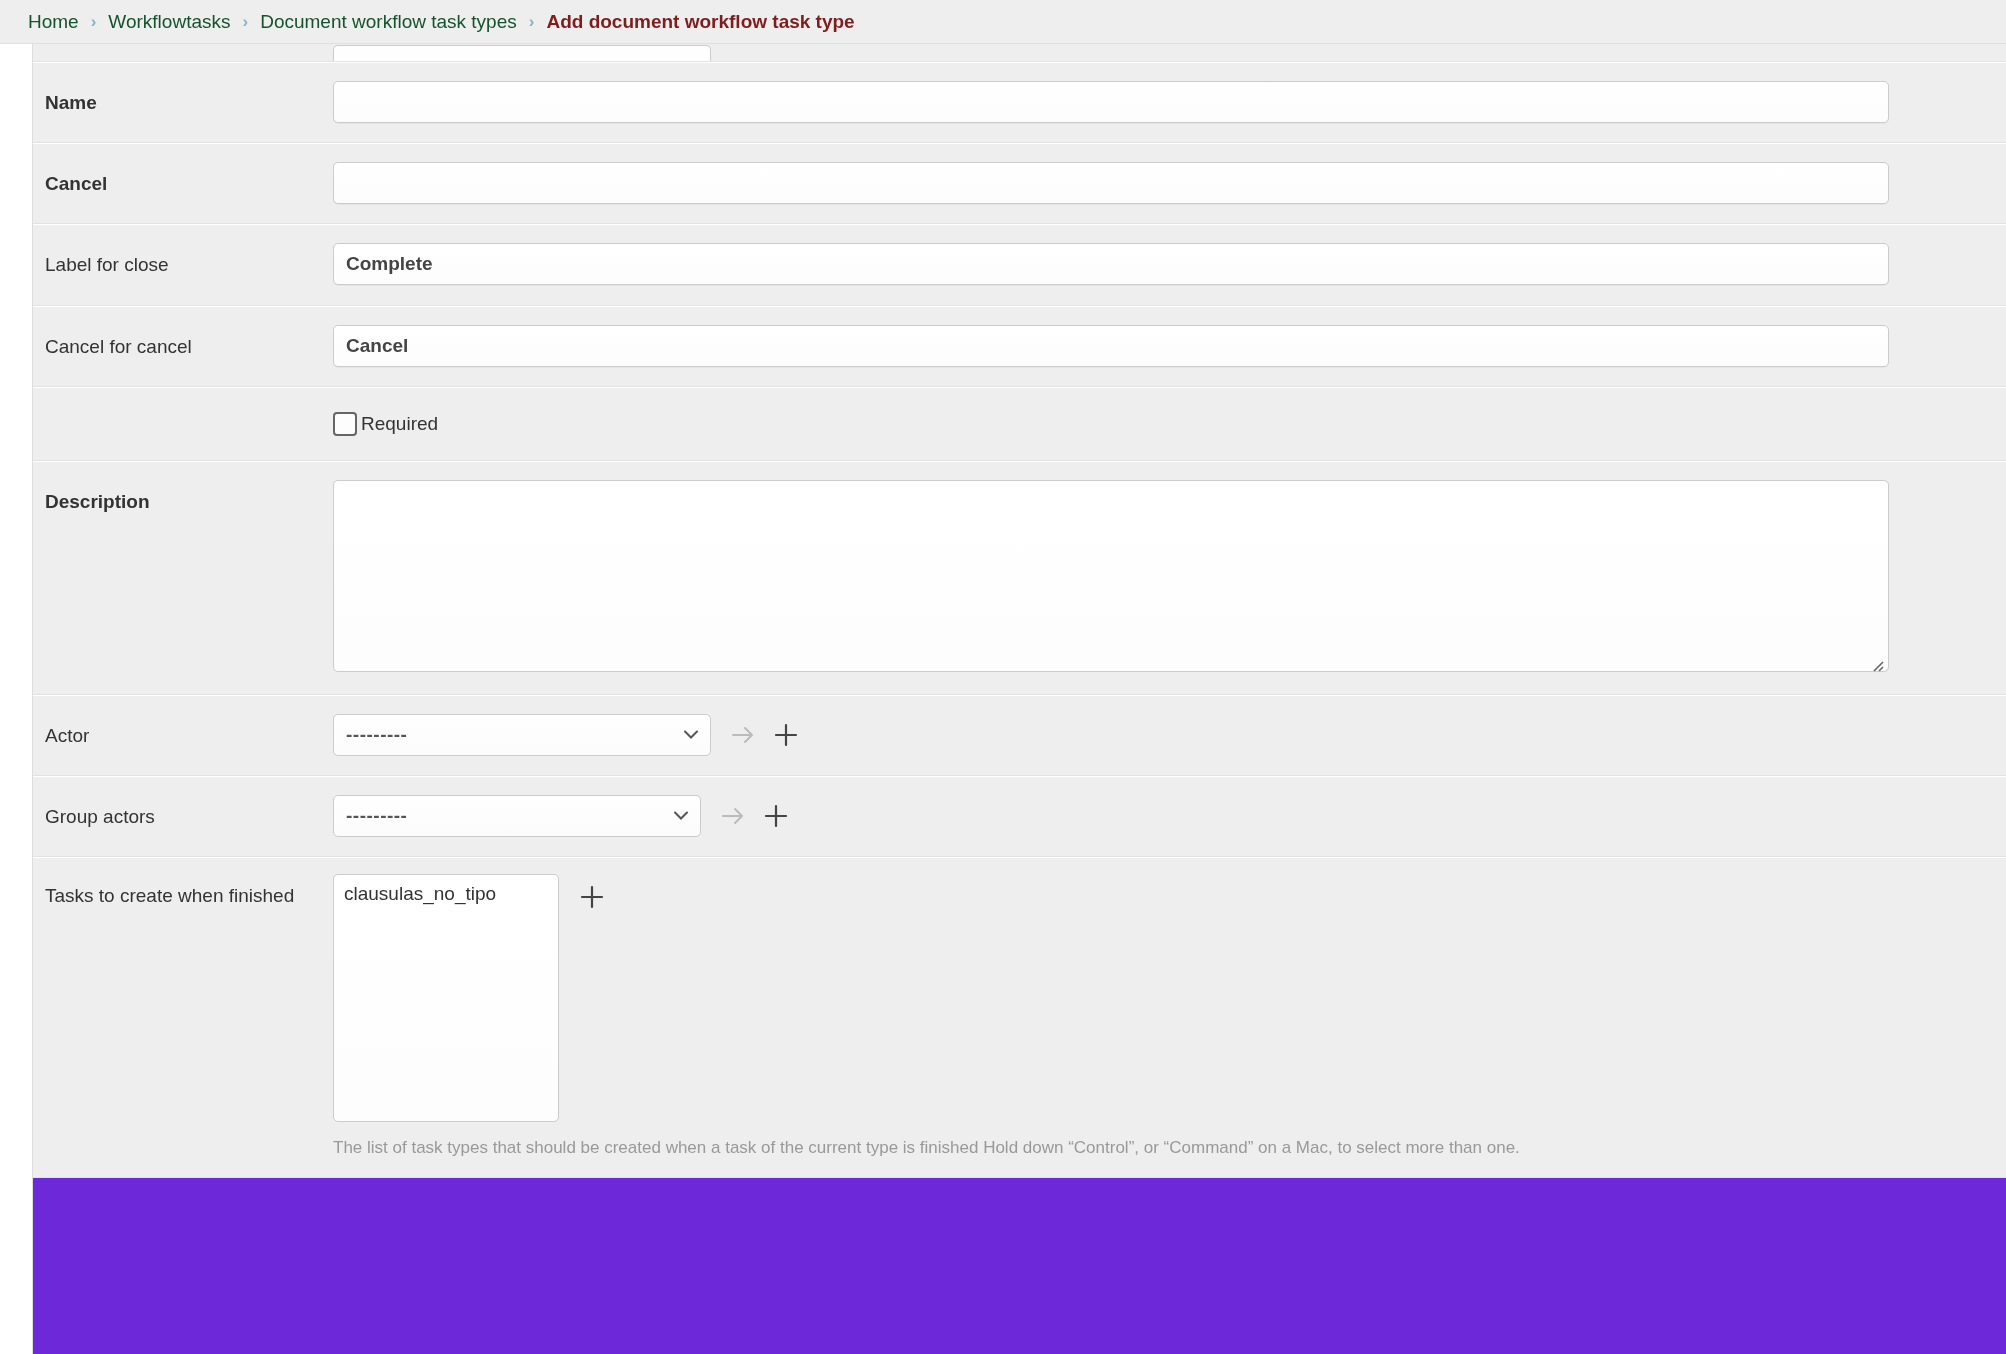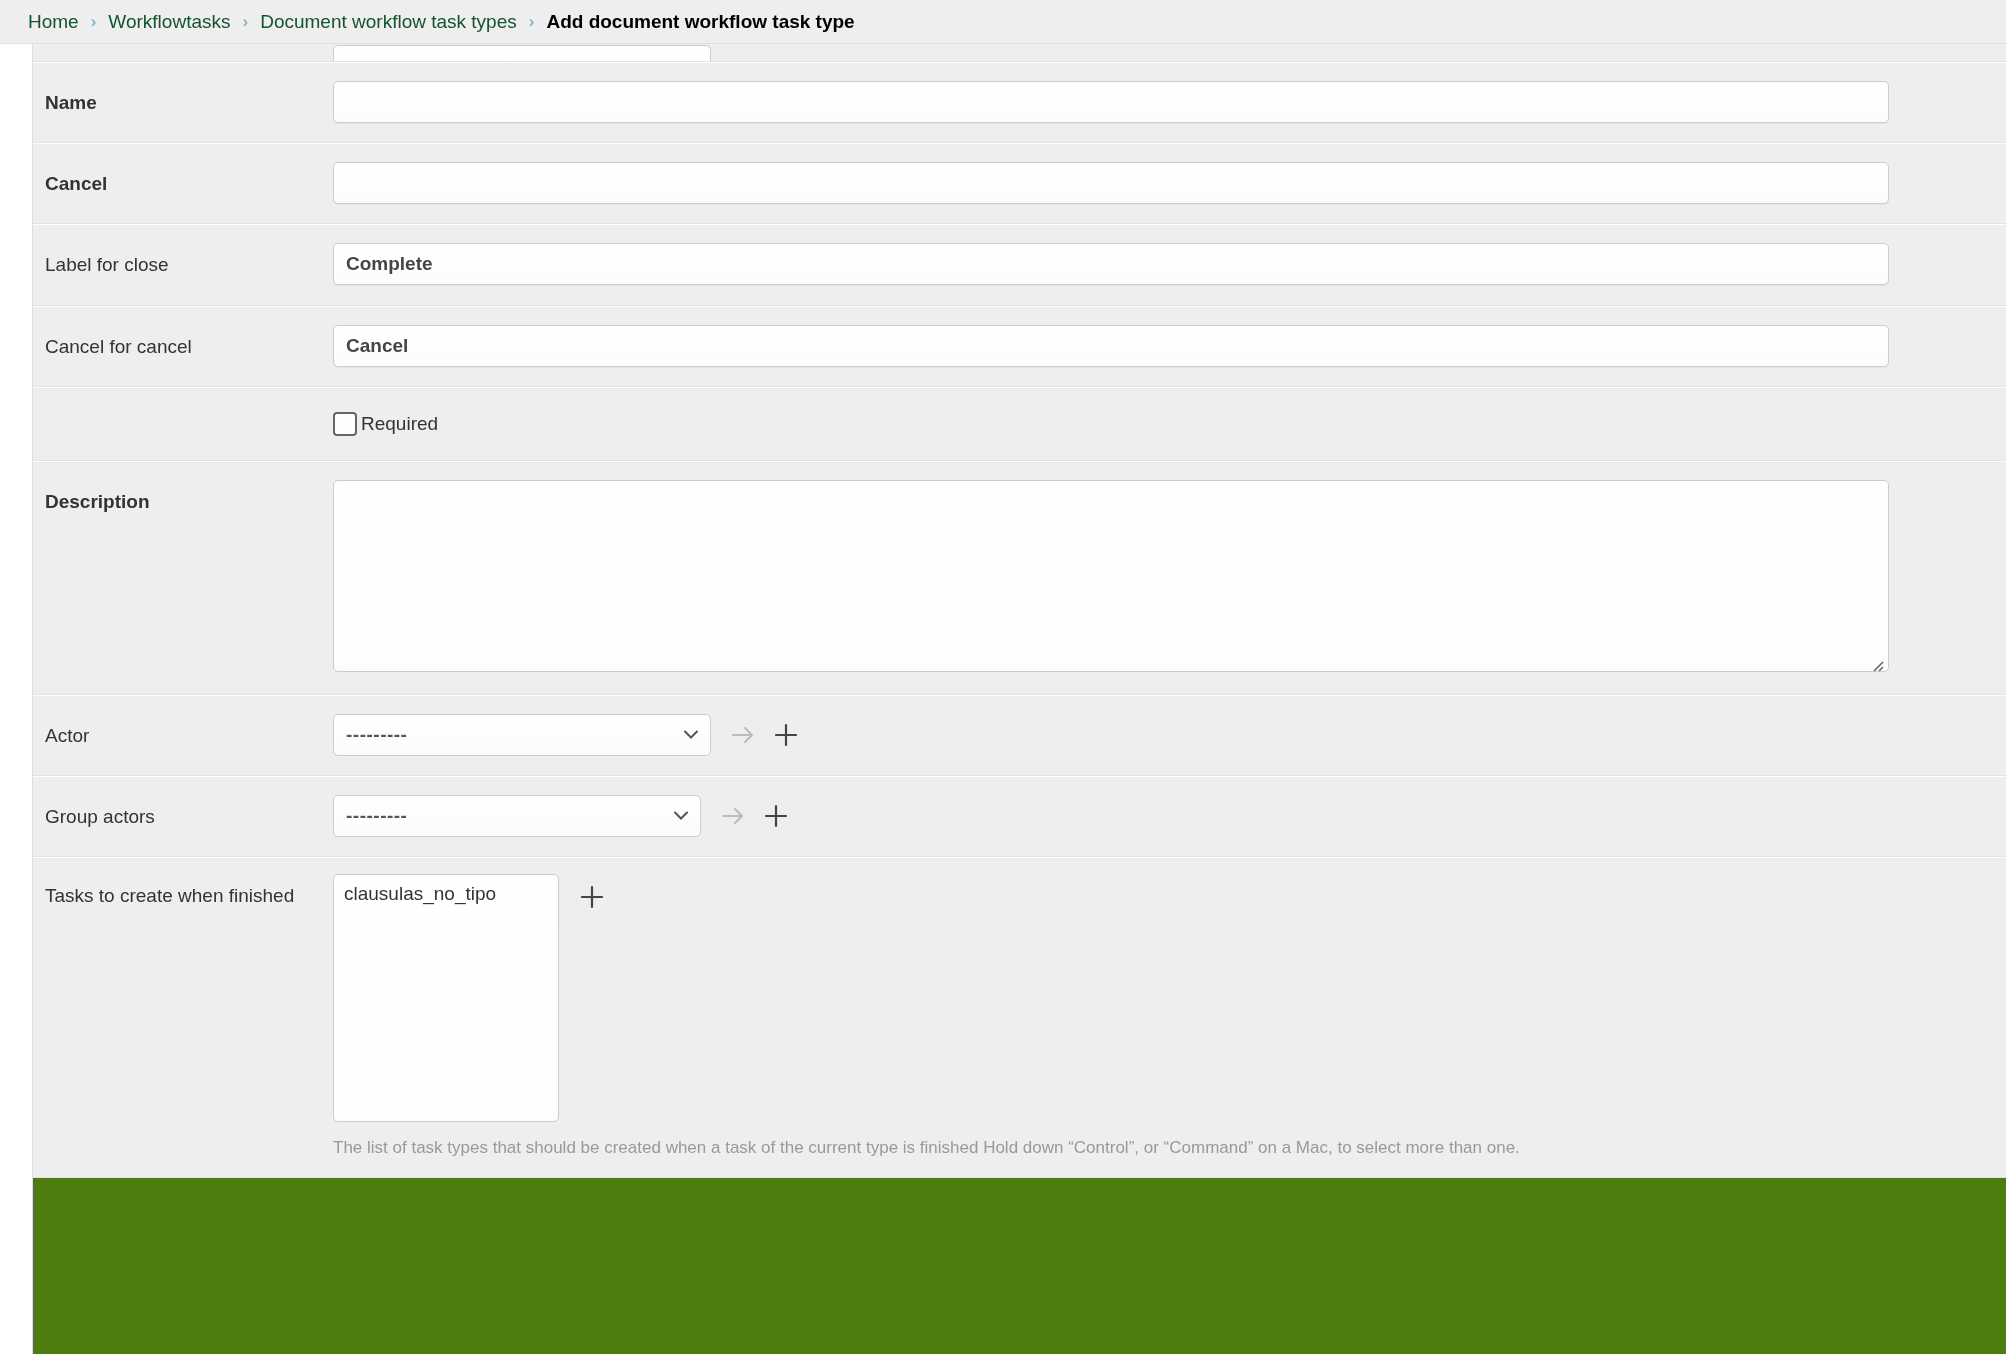--- a/index.html
+++ b/index.html
@@ -30,39 +30,39 @@
   }
   .crumb-sep {
     color: #85b4cc;
     margin: 0 12px;
     font-size: 17px;
     font-weight: 700;
     line-height: 1;
     display: inline-block;
   }
   .crumb-current {
-    color: #000000;
+    color: #7f1d1d;
     font-weight: 700;
     white-space: nowrap;
   }
 
   
   .page-wrap {
     position: relative;
     width: 2006px;
     height: 1310px;
     background: #ffffff;
   }
   .form-panel {
     position: absolute;
     left: 32px;
     top: 0;
     right: 0;
     bottom: 0;
-    background: #4d7c0f;
+    background: #6d28d9;
     border-left: 1px solid #dddddd;
   }
 
   
   .row {
     position: relative;
     border-bottom: 1px solid #e2e2e2;
     border-top: 1px solid #ffffff;
     display: flex;
     align-items: flex-start;

